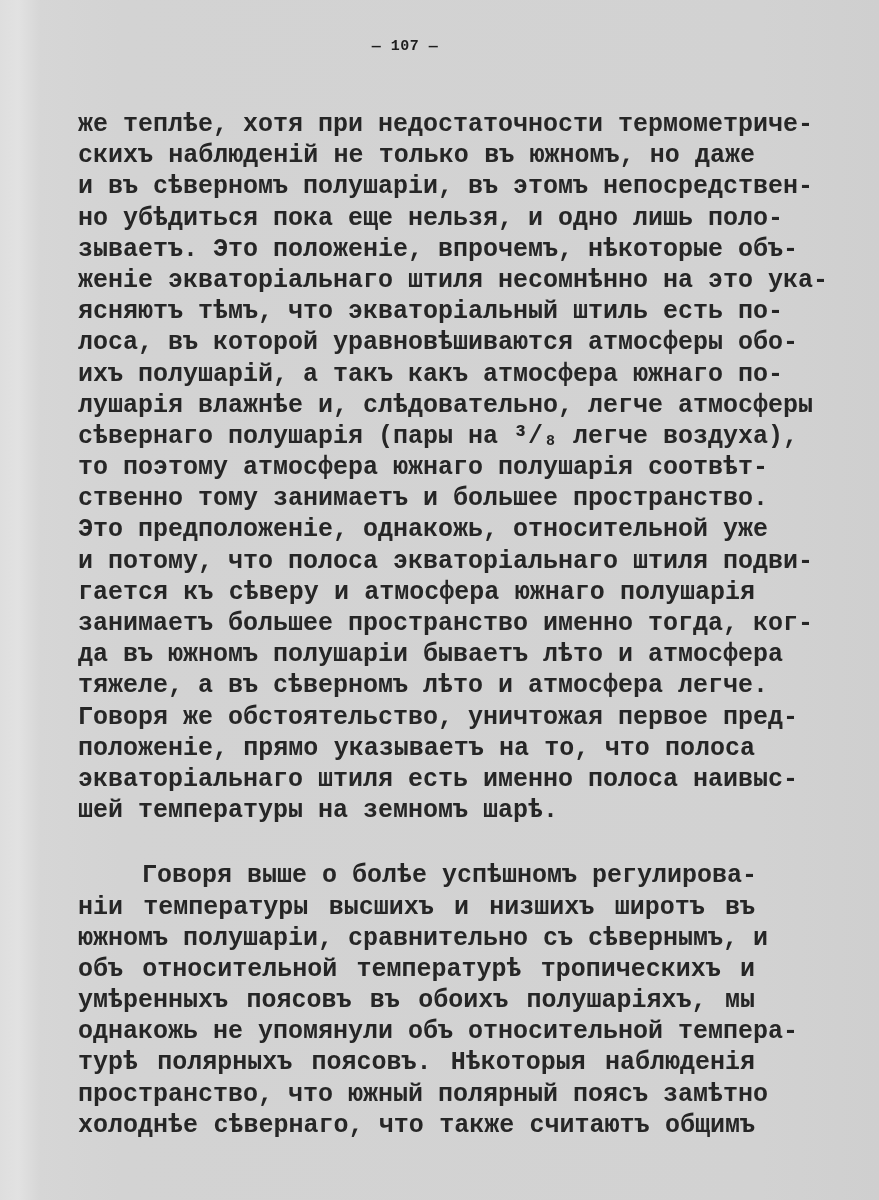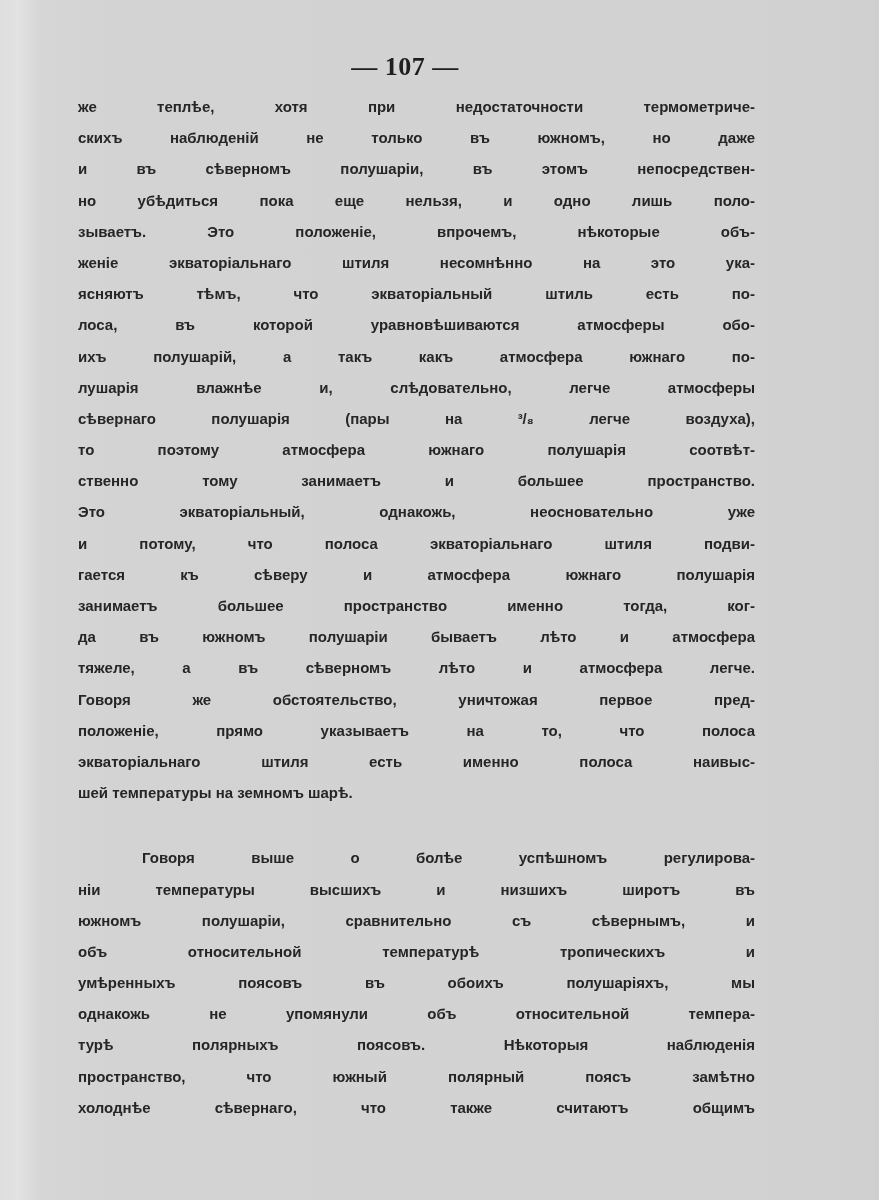--- a/index.html
+++ b/index.html
@@ -14,37 +14,37 @@
       position: relative;
     }
     .page {
       position: absolute;
       left: 0; top: 0;
       width: 879px; height: 1200px;
       background: linear-gradient(to right, #dedede 0px, #e2e2e2 18px, #d6d6d6 40px, #d3d3d3 120px, #d2d2d2 760px, #cfcfcf 879px);
     }
     .page-number {
       position: absolute;
-      top: 52px;
+      top: 38px;
       left: 0;
       width: 810px;
       text-align: center;
-      font-family: Liberation Serif, serif;
-      font-size: 26px;
+      font-family: Liberation Mono, monospace;
+      font-size: 15px;
       font-weight: bold;
       color: #1e1e1e;
       letter-spacing: 0.5px;
     }
     .text-block {
       position: absolute;
       left: 78px;
-      top: 91px;
+      top: 109px;
       width: 677px;
-      font-family: Liberation Sans, sans-serif;
-      font-size: 15px;
+      font-family: Liberation Mono, monospace;
+      font-size: 25px;
       font-weight: bold;
       color: #262626;
       line-height: 31.2px;
     }
     .line {
       display: block;
       white-space: nowrap;
       text-align: justify;
       text-align-last: justify;
       height: 31.2px;
@@ -72,21 +72,21 @@
       <span class="line">но убѣдиться пока еще нельзя, и одно лишь поло-</span>
       <span class="line">зываетъ. Это положеніе, впрочемъ, нѣкоторые объ-</span>
       <span class="line">женіе экваторіальнаго штиля несомнѣнно на это ука-</span>
       <span class="line">ясняютъ тѣмъ, что экваторіальный штиль есть по-</span>
       <span class="line">лоса, въ которой уравновѣшиваются атмосферы обо-</span>
       <span class="line">ихъ полушарій, а такъ какъ атмосфера южнаго по-</span>
       <span class="line">лушарія влажнѣе и, слѣдовательно, легче атмосферы</span>
       <span class="line">сѣвернаго полушарія (пары на ³/₈ легче воздуха),</span>
       <span class="line">то поэтому атмосфера южнаго полушарія соотвѣт-</span>
       <span class="line">ственно тому занимаетъ и большее пространство.</span>
-      <span class="line">Это экваторіальный, однакожь, неосновательно уже</span>
+      <span class="line">Это предположеніе, однакожь, относительной уже</span>
       <span class="line">и потому, что полоса экваторіальнаго штиля подви-</span>
       <span class="line">гается къ сѣверу и атмосфера южнаго полушарія</span>
       <span class="line">занимаетъ большее пространство именно тогда, ког-</span>
       <span class="line">да въ южномъ полушаріи бываетъ лѣто и атмосфера</span>
       <span class="line">тяжеле, а въ сѣверномъ лѣто и атмосфера легче.</span>
       <span class="line">Говоря же обстоятельство, уничтожая первое пред-</span>
       <span class="line">положеніе, прямо указываетъ на то, что полоса</span>
       <span class="line">экваторіальнаго штиля есть именно полоса наивыс-</span>
       <span class="line last">шей температуры на земномъ шарѣ.</span>
     </div>

